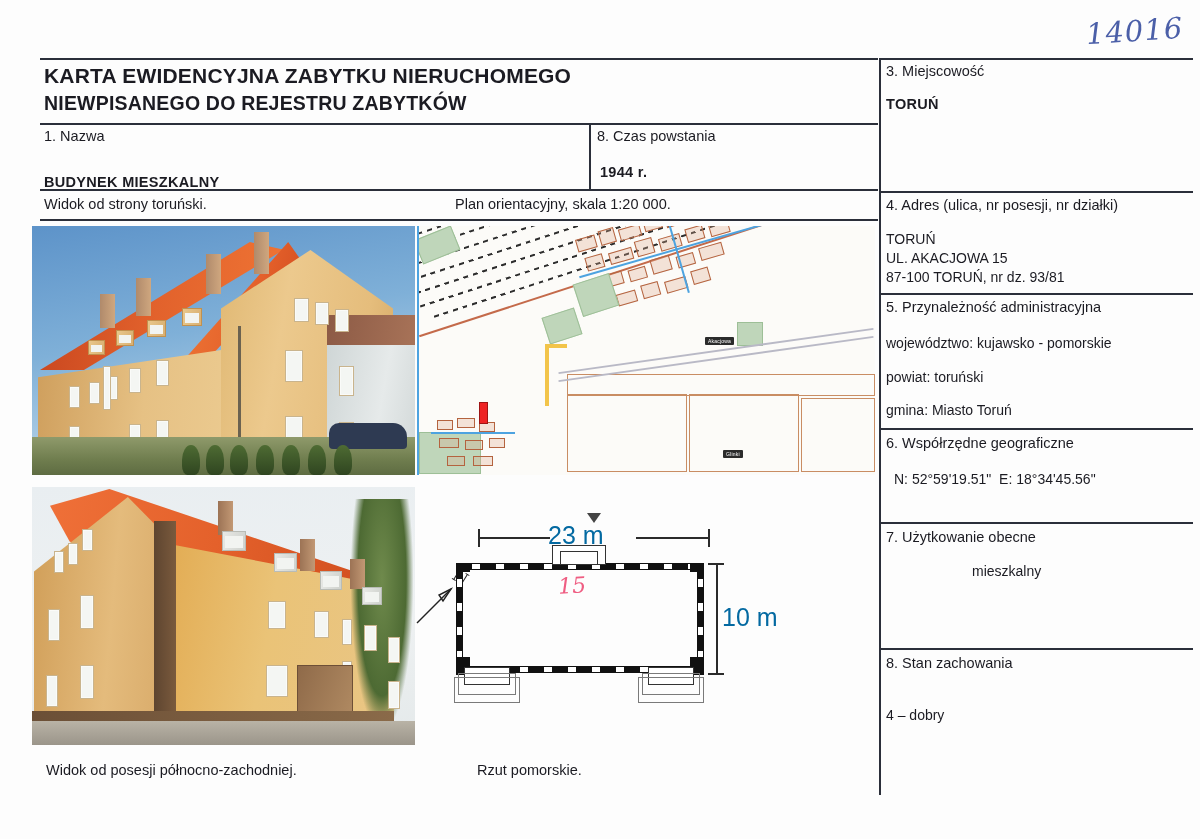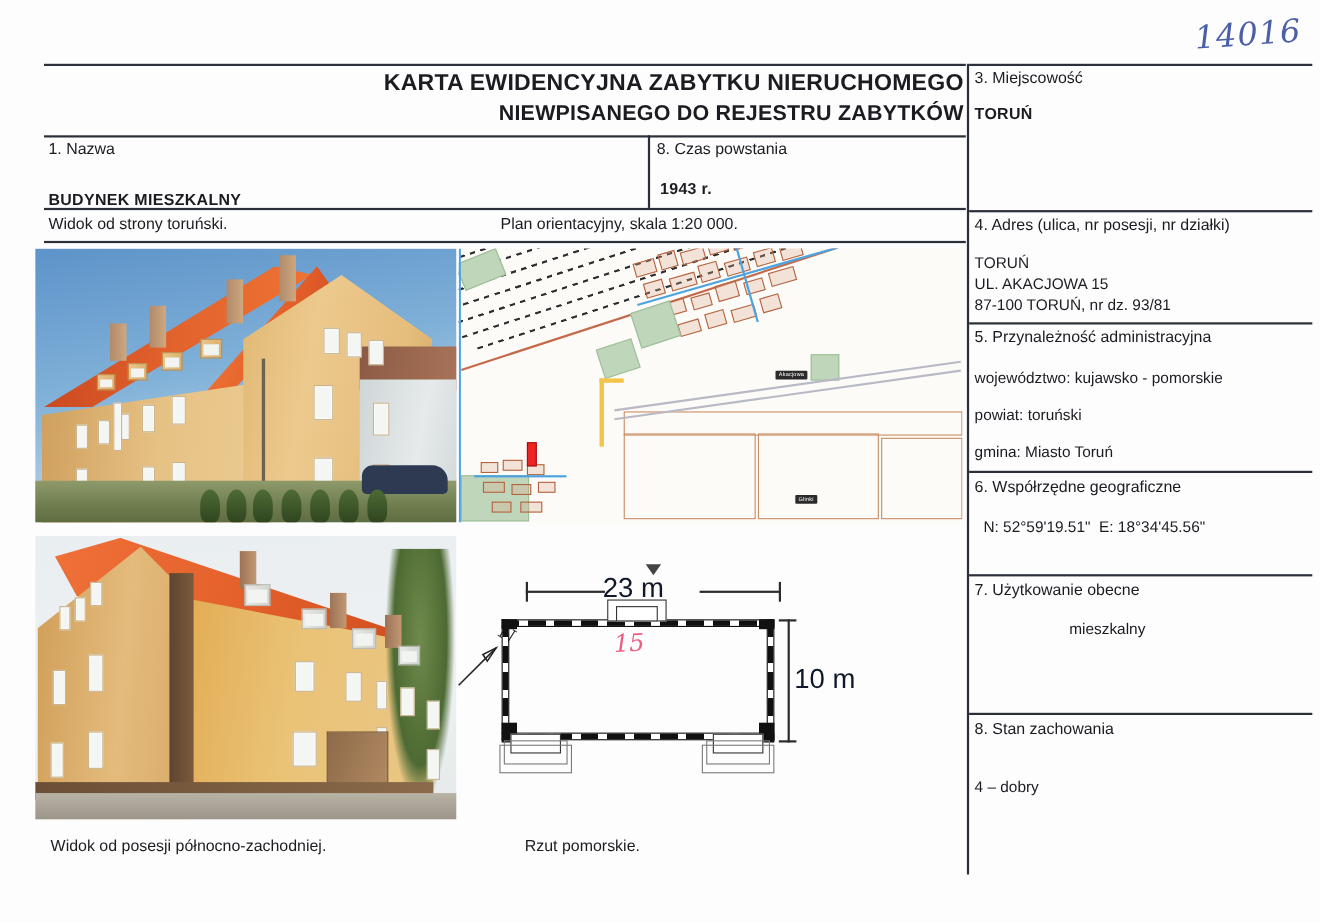--- a/index.html
+++ b/index.html
@@ -39,21 +39,21 @@
   .rule       { position: absolute; background: #2b2f3a; }
   .rule.h     { height: 2px; }
   .rule.h-thin{ height: 1.5px; }
   .rule.v     { width: 2px; }
 
   
   .doc-title {
     position: absolute;
     left: 44px; top: 62px;
     width: 832px;
-    text-align: right;
+    text-align: left;
     font-size: 21px;
     font-weight: bold;
     line-height: 1.35;
     letter-spacing: 0.2px;
   }
   .doc-title .l2 { font-size: 19.5px; }
 
   
   .fld-label {
     position: absolute;
@@ -245,21 +245,21 @@
   }
   .fp-corner { position: absolute; background: #111; }
   .fp-dim-line {
     position: absolute;
     background: #2b2b2b;
   }
   .fp-dim-text {
     position: absolute;
     font-size: 25px;
     font-family: "Liberation Sans", sans-serif;
-    color: #0f172a;
+    color: #0369a1;
     white-space: nowrap;
   }
   .fp-hand {
     position: absolute;
     font-family: "DejaVu Serif", serif;
     font-style: italic;
     font-size: 22px;
     color: #ef5d82;
     transform: rotate(-3deg);
   }
@@ -316,21 +316,21 @@
 
   <div class="doc-title">
     <div>KARTA EWIDENCYJNA ZABYTKU NIERUCHOMEGO</div>
     <div class="l2">NIEWPISANEGO DO REJESTRU ZABYTKÓW</div>
   </div>
 
   <div class="fld-label" style="left:44px; top:128px;">1. Nazwa</div>
   <div class="fld-value bold" style="left:44px; top:145px;margin-top:29px;">BUDYNEK MIESZKALNY</div>
 
   <div class="fld-label" style="left:597px; top:128px;">8. Czas powstania</div>
-  <div class="fld-value bold" style="left:600px; top:164px;">1943 r.</div>
+  <div class="fld-value bold" style="left:600px; top:164px;">1944 r.</div>
 
   <div class="fld-label" style="left:886px; top:63px;">3. Miejscowość</div>
   <div class="fld-value bold" style="left:886px; top:96px;">TORUŃ</div>
 
   <div class="fld-label" style="left:886px; top:197px;">4. Adres (ulica, nr posesji, nr działki)</div>
   <div class="fld-value lines" style="left:886px; top:230px;">TORUŃ</div>
   <div class="fld-value lines" style="left:886px; top:249px;">UL. AKACJOWA 15</div>
   <div class="fld-value lines" style="left:886px; top:268px;">87-100 TORUŃ, nr dz. 93/81</div>
 
   <div class="fld-label" style="left:886px; top:299px;">5. Przynależność administracyjna</div>

